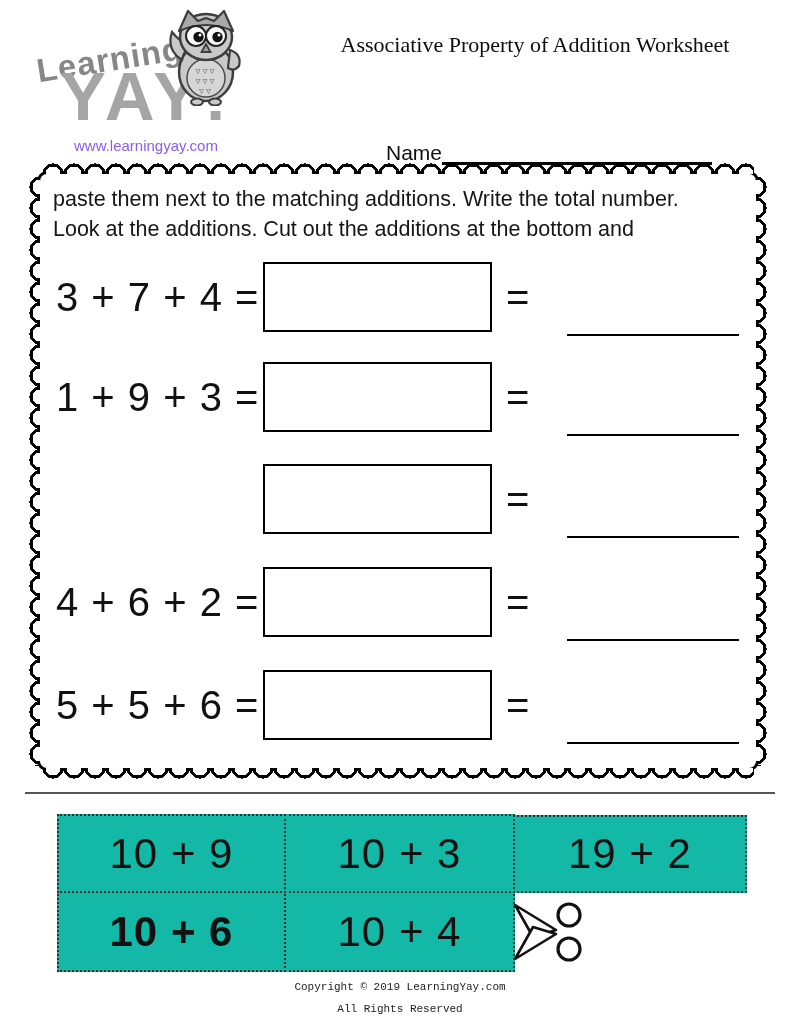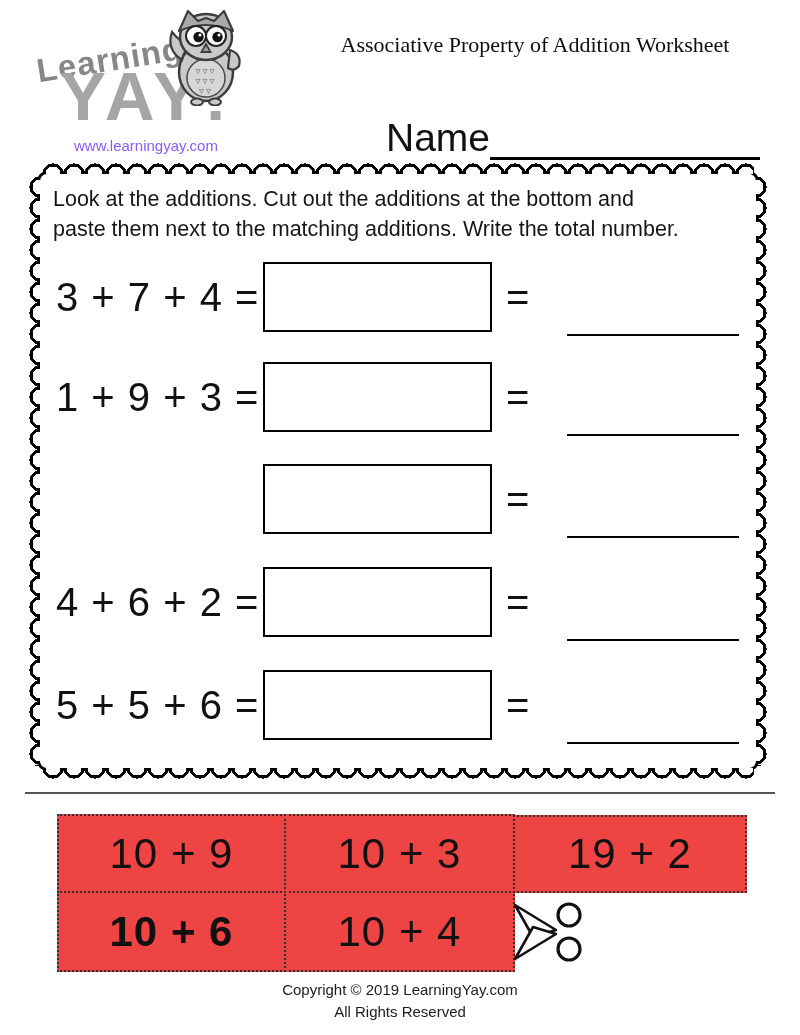--- a/index.html
+++ b/index.html
@@ -10,21 +10,21 @@
   
   .brand-top{position:absolute;left:36px;top:40px;font-size:33px;font-weight:bold;
     color:#878787;transform:rotate(-9deg);letter-spacing:1px;}
   .brand-main{position:absolute;left:60px;top:62px;font-size:69px;font-weight:bold;
     color:#a5a5a5;letter-spacing:5px;line-height:1;}
   .brand-url{position:absolute;left:74px;top:137px;font-size:15px;color:#8b5cf6;}
   .owl{position:absolute;left:166px;top:6px;}
   
   .title{position:absolute;left:300px;top:32px;width:470px;text-align:center;
     font-size:22px;color:#0d0d0d;font-family:Liberation Serif, serif;}
-  .name-row{position:absolute;left:386px;top:116px;font-size:39px;white-space:nowrap;}
+  .name-row{position:absolute;left:386px;top:132px;font-size:21px;white-space:nowrap;}
   .name-line{display:inline-block;width:270px;height:30px;border-bottom:3px solid #000;
     vertical-align:bottom;}
   
   .frame{position:absolute;left:37px;top:171px;width:722px;height:600px;
     box-sizing:border-box;border:3px solid #000;border-radius:10px;background:#fff;}
   .sc{position:absolute;}
   .sc-top{left:2px;right:2px;top:-13px;height:13px;
     background-image:radial-gradient(circle 11px at 11px 13px,#fff 0 7.5px,#000 7.5px 10.5px,transparent 10.6px);
     background-size:21px 13px;background-repeat:repeat-x;}
   .sc-bottom{left:2px;right:2px;bottom:-13px;height:13px;
@@ -43,30 +43,30 @@
   .p-expr{position:absolute;left:56px;top:var(--t);height:70px;line-height:70px;
     font-size:40px;letter-spacing:1px;white-space:nowrap;}
   .p-box{position:absolute;left:263px;top:var(--t);width:229px;height:70px;
     box-sizing:border-box;border:2.5px solid #000;background:#fff;}
   .p-eq{position:absolute;left:506px;top:var(--t);height:70px;line-height:70px;font-size:40px;}
   .p-line{position:absolute;left:567px;top:var(--t);width:172px;height:72px;
     border-bottom:2.5px solid #000;}
   
   .separator{position:absolute;left:25px;top:792px;width:750px;height:0;
     border-top:2.5px solid #555;}
-  .tile{position:absolute;box-sizing:border-box;border:2px dotted #2f2f2f;background:#ef4444;
+  .tile{position:absolute;box-sizing:border-box;border:2px dotted #2f2f2f;background:#14b8a6;
     display:flex;align-items:center;justify-content:center;font-size:42px;letter-spacing:1px;}
   .t1{left:57px;top:814px;width:229px;height:79px;}
   .t2{left:284px;top:814px;width:231px;height:79px;}
   .t3{left:513px;top:815px;width:234px;height:78px;}
   .t4{left:57px;top:891px;width:229px;height:81px;font-weight:bold;}
   .t5{left:284px;top:891px;width:231px;height:81px;}
   .scissors{position:absolute;left:511px;top:899px;z-index:2;}
   
-  .footer{position:absolute;left:0;width:800px;text-align:center;font-size:15px;color:#1c1c1c;}
+  .footer{position:absolute;left:0;width:800px;text-align:center;font-size:11px;color:#1c1c1c;font-family:Liberation Mono, monospace;}
   .f1{top:981px;} .f2{top:1003px;}
 </style>
 </head>
 <body>
 
 <div class="page">
 
   <div class="brand-top">Learning,</div>
   <div class="brand-main">YAY!</div>
   <div class="brand-url">www.learningyay.com</div>
@@ -109,22 +109,22 @@
   </div>
 
   <div class="frame">
     <div class="sc sc-top"></div>
     <div class="sc sc-bottom"></div>
     <div class="sc sc-left"></div>
     <div class="sc sc-right"></div>
   </div>
 
   <div class="instructions">
+    <div>paste them next to the matching additions. Write the total number.</div>
     <div>Look at the additions. Cut out the additions at the bottom and</div>
-    <div>paste them next to the matching additions. Write the total number.</div>
   </div>
 
   <div class="p-expr r0">3 + 7 + 4 =</div>
   <div class="p-box  r0"></div>
   <div class="p-eq   r0">=</div>
   <div class="p-line r0"></div>
 
   <div class="p-expr r1">1 + 9 + 3 =</div>
   <div class="p-box  r1"></div>
   <div class="p-eq   r1">=</div>

